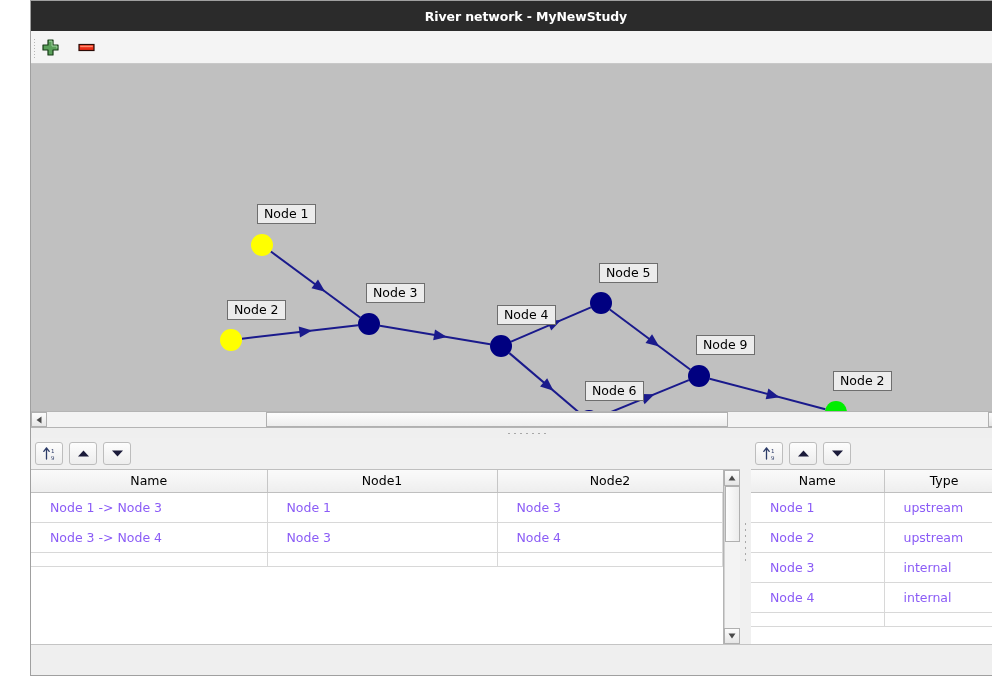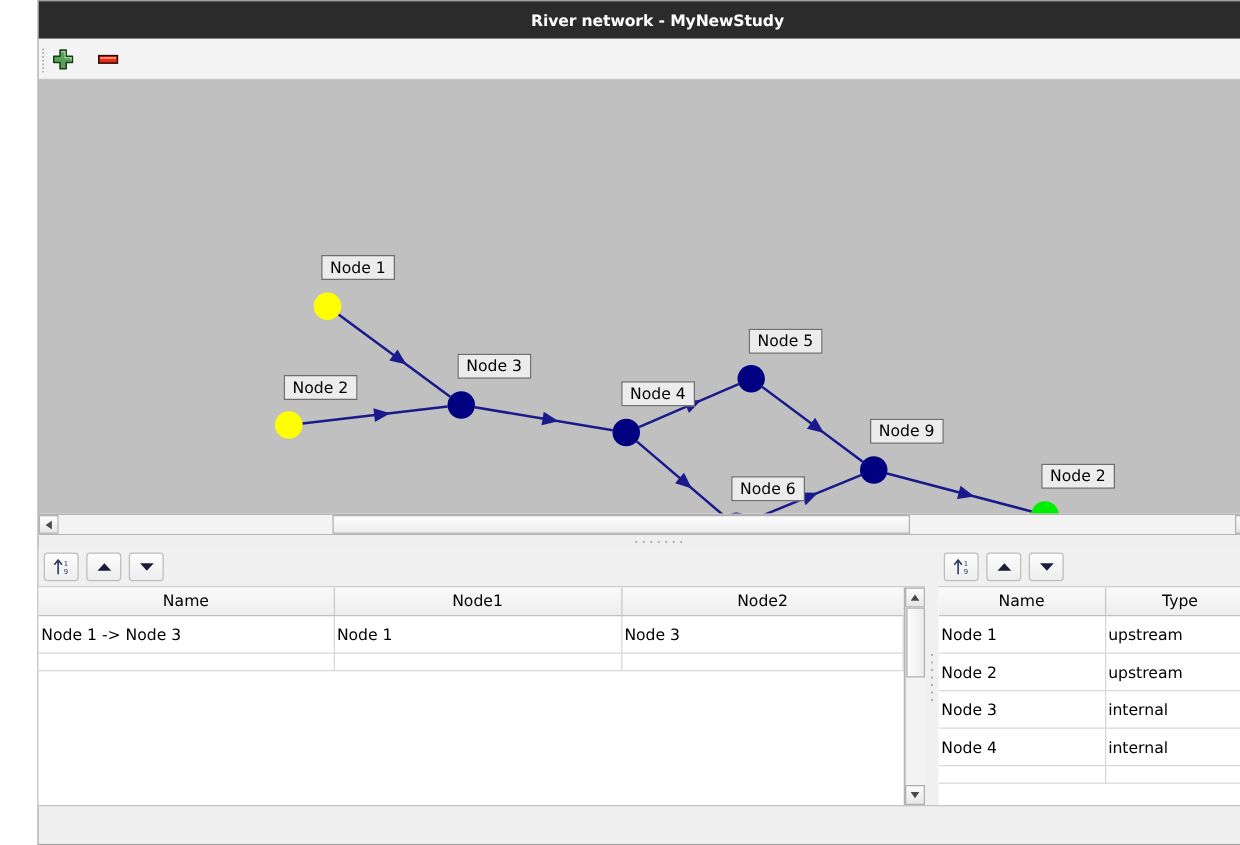--- a/index.html
+++ b/index.html
@@ -195,22 +195,22 @@
     font-weight: normal;
     height: 22px;
     color: #000;
     text-align: center;
     padding: 0 16px;
   }
   table.grid td {
     border-right: 1px solid #d8d8d8;
     border-bottom: 1px solid #d8d8d8;
     height: 30px;
-    padding: 0 0 0 2px;
-    color: #000000;
+    padding: 0 0 0 19px;
+    color: #8b5cf6;
     background: #ffffff;
     overflow: hidden; white-space: nowrap;
     cursor: default;
   }
   table.grid tr.partial td { height: 14px; }
 
   .vsplitter {
     width: 11px; flex: 0 0 11px;
     background: #f0f0f0;
     display: flex; align-items: center; justify-content: center;
@@ -380,20 +380,25 @@
                   <th>Node1</th>
                   <th style="border-right: none;">Node2</th>
                 </tr>
               </thead>
             <tbody>
                 <tr>
                   <td>Node 1 -&gt; Node 3</td>
                   <td>Node 1</td>
                   <td>Node 3</td>
                 </tr>
+                <tr>
+                  <td>Node 3 -&gt; Node 4</td>
+                  <td>Node 3</td>
+                  <td>Node 4</td>
+                </tr>
                 <tr class="partial">
                   <td></td>
                   <td></td>
                   <td></td>
                 </tr>
               </tbody>
           </table>
         </div>
         <div class="vscroll">
           <div class="sb-arrow">

